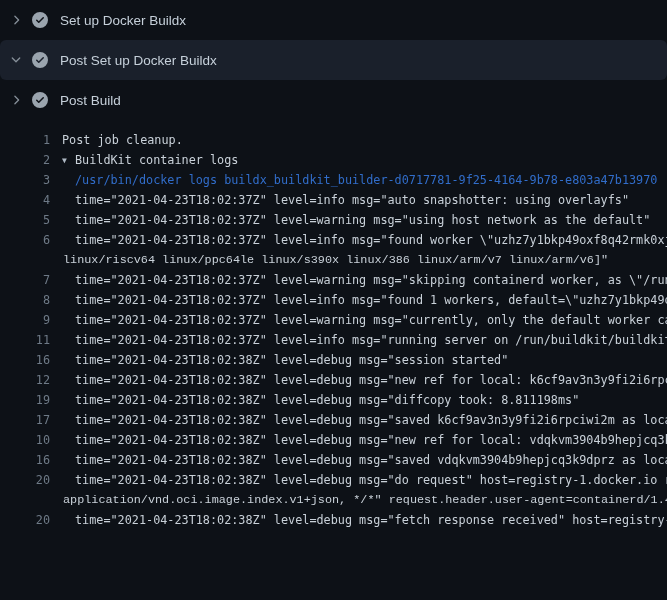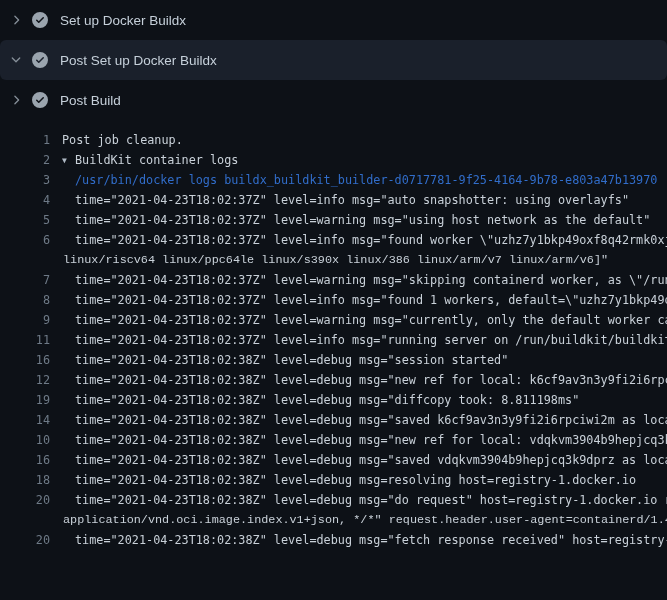--- a/index.html
+++ b/index.html
@@ -144,39 +144,35 @@
     <span class="num">12</span>
     <span class="txt">time="2021-04-23T18:02:38Z" level=debug msg="new ref for local: k6cf9av3n3y9fi2i6rpc</span>
   </div>
 
   <div class="lrow ind1">
     <span class="num">19</span>
     <span class="txt">time="2021-04-23T18:02:38Z" level=debug msg="diffcopy took: 8.811198ms"</span>
   </div>
 
   <div class="lrow ind1">
-    <span class="num">14</span>
+    <span class="num">17</span>
     <span class="txt">time="2021-04-23T18:02:38Z" level=debug msg="saved k6cf9av3n3y9fi2i6rpciwi2m as loca</span>
   </div>
 
   <div class="lrow ind1">
     <span class="num">10</span>
     <span class="txt">time="2021-04-23T18:02:38Z" level=debug msg="new ref for local: vdqkvm3904b9hepjcq3k</span>
   </div>
 
 
   <div class="lrow ind1">
     <span class="num">16</span>
     <span class="txt">time="2021-04-23T18:02:38Z" level=debug msg="saved vdqkvm3904b9hepjcq3k9dprz as loca</span>
   </div>
 
-  <div class="lrow ind1">
-    <span class="num">18</span>
-    <span class="txt">time="2021-04-23T18:02:38Z" level=debug msg=resolving host=registry-1.docker.io</span>
-  </div>
 
   <div class="lrow ind1">
     <span class="num">20</span>
     <span class="txt">time="2021-04-23T18:02:38Z" level=debug msg="do request" host=registry-1.docker.io r</span>
   </div>
 
   <div class="lrow indw">
     <span class="num"></span>
     <span class="txt">application/vnd.oci.image.index.v1+json, */*" request.header.user-agent=containerd/1.4</span>
   </div>

